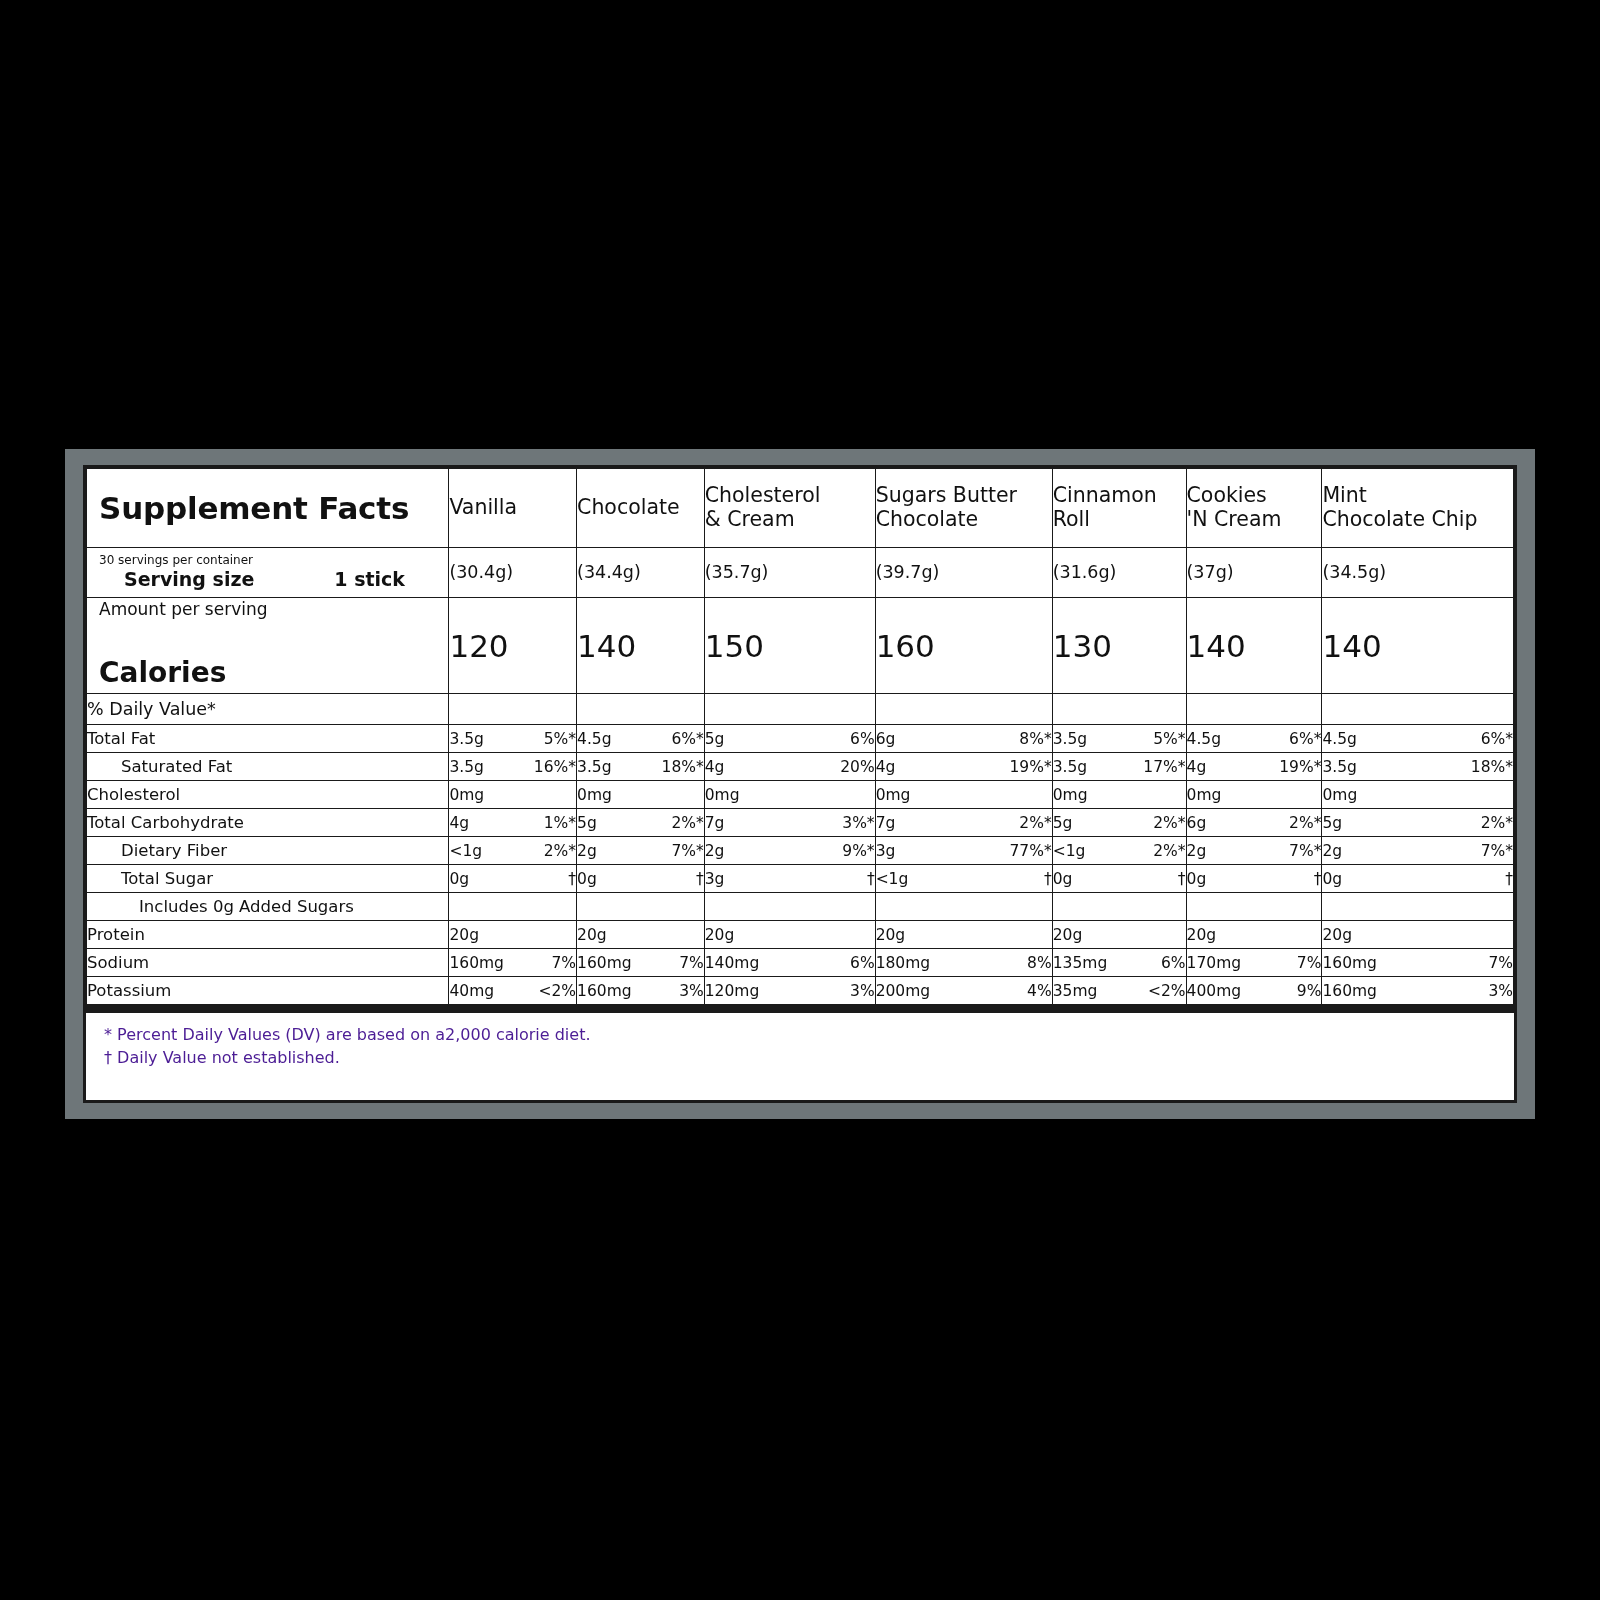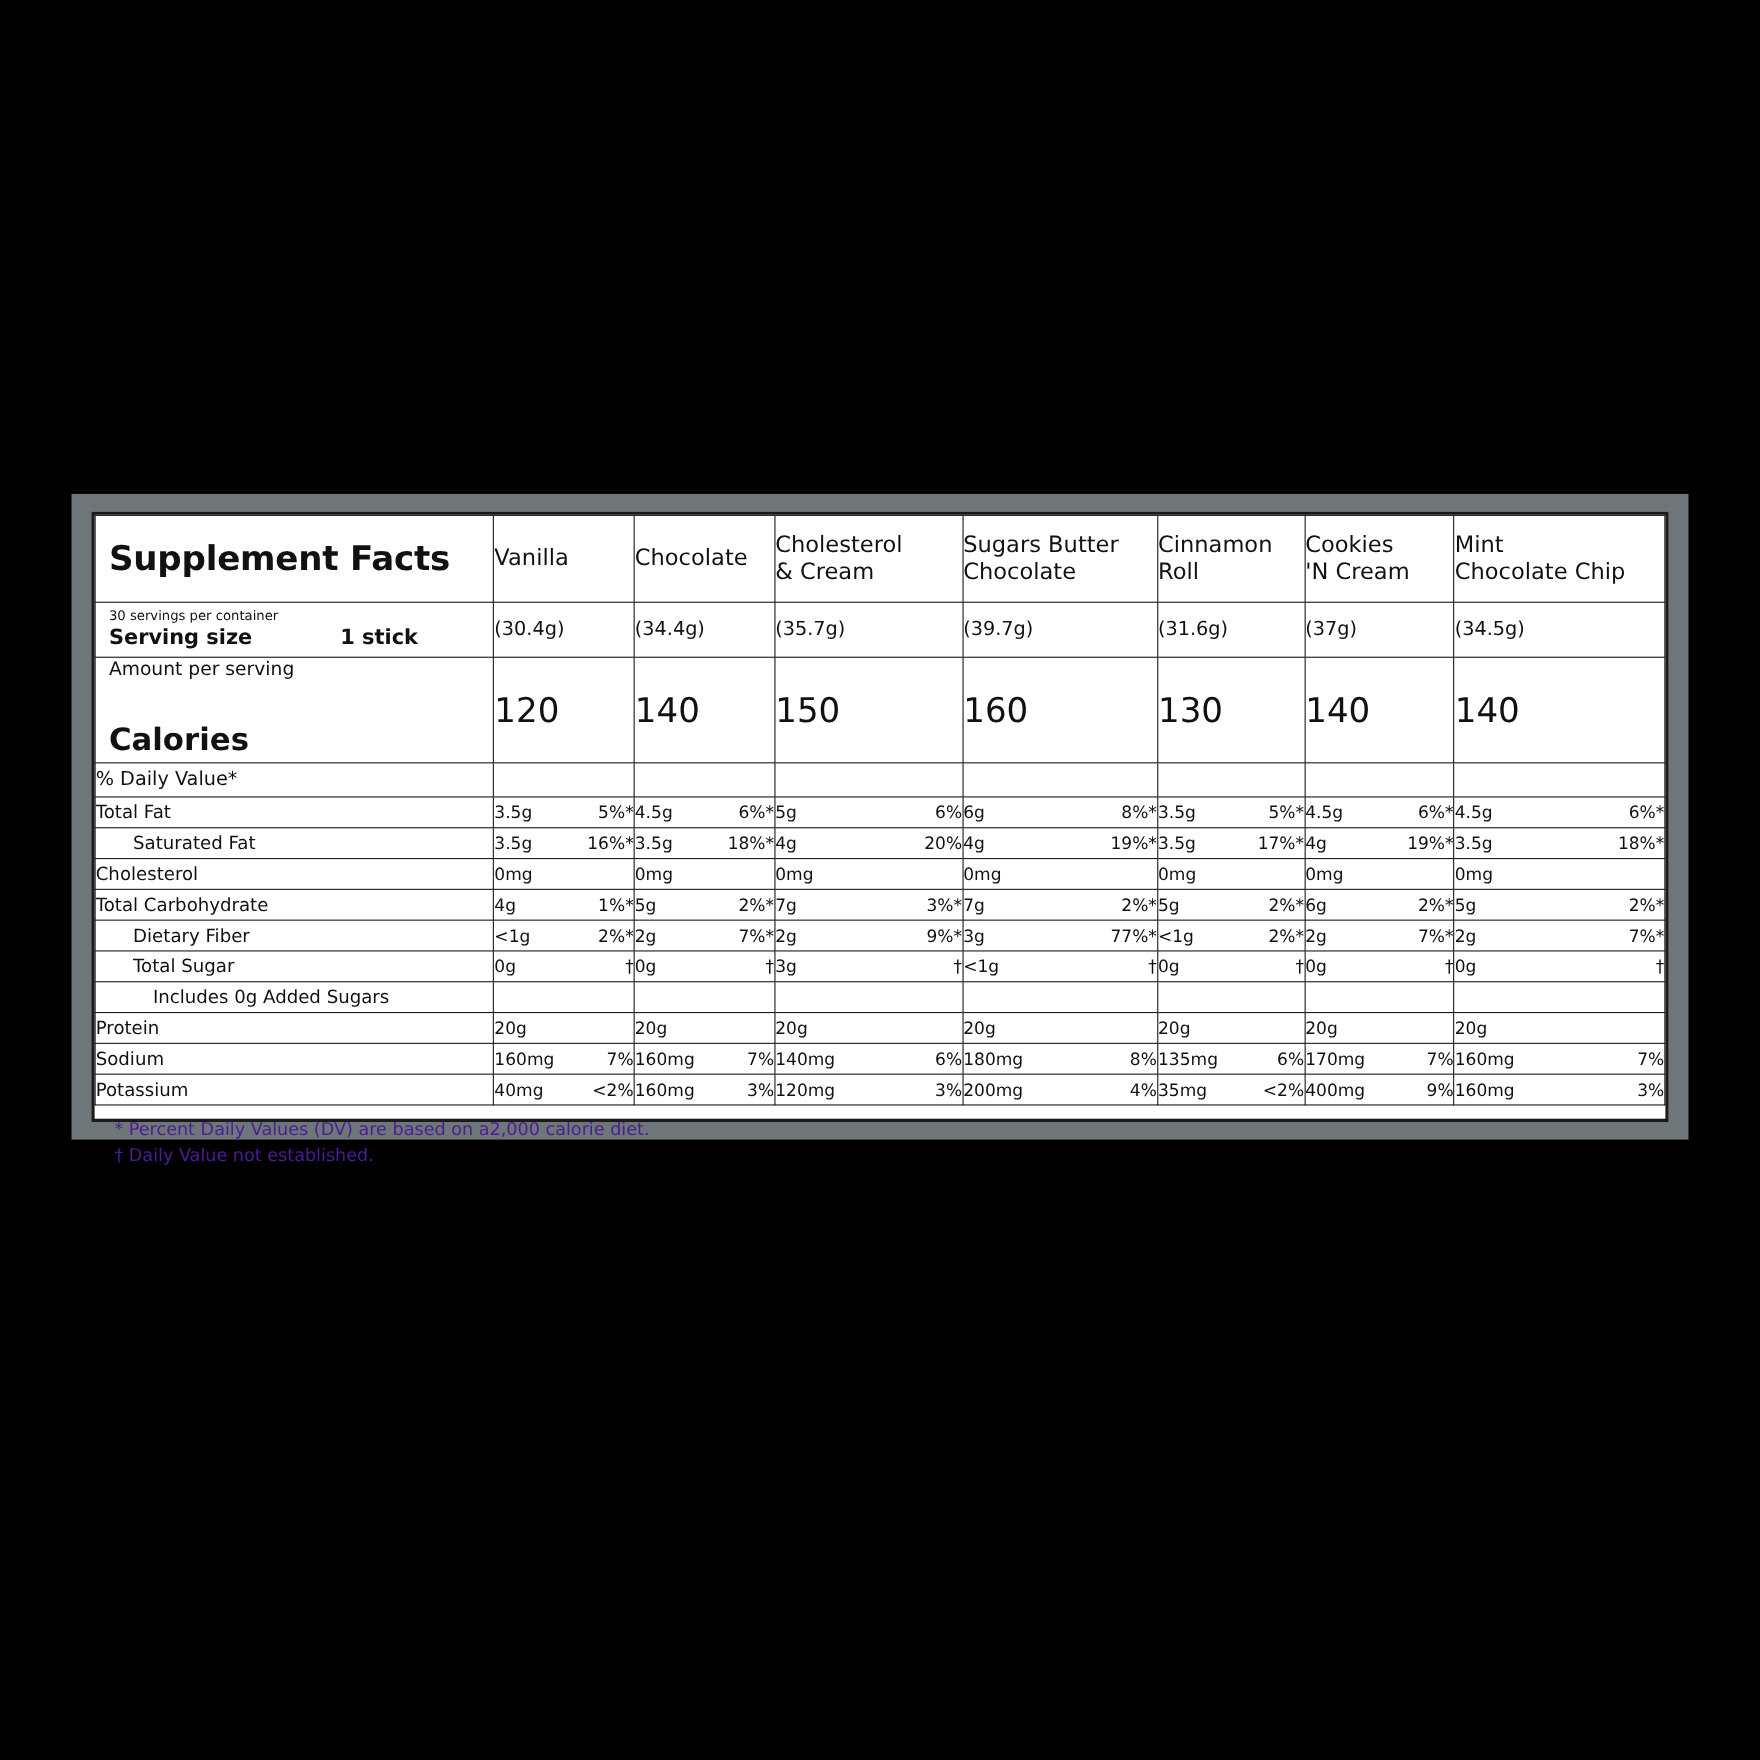--- a/index.html
+++ b/index.html
@@ -20,21 +20,21 @@
     top: 0;
     width: 1600px;
     height: 1600px;
     background: #000000;
   }
   .panel {
     position: absolute;
     left: 65px;
     top: 449px;
     width: 1470px;
-    height: 587px;
+    height: 670px;
     background: #6e7679;
     box-sizing: border-box;
     padding: 16px 18px;
   }
   .sheet {
     position: relative;
     width: 100%;
     height: 100%;
     background: #ffffff;
     box-sizing: border-box;
@@ -78,21 +78,21 @@
     line-height: 1.16;
     padding: 6px 4px;
   }
   .hdr-row td { height: 78px; }
 
   .serv-cell {
     padding: 5px 0 6px 12px;
     line-height: 1.22;
   }
   .serv-line1 { font-size: 12px; }
-  .serv-line2 { font-size: 19px; font-weight: bold; display: flex; }
+  .serv-line2 { font-size: 19px; font-weight: bold; display: flex; margin-left: 25px; }
   .serv-line2 .sz { margin-left: 80px; }
   .grams {
     text-align: right;
     padding-right: 10px;
     font-size: 17.5px;
     vertical-align: bottom;
     padding-bottom: 8px;
   }
 
   .thickrow td {

